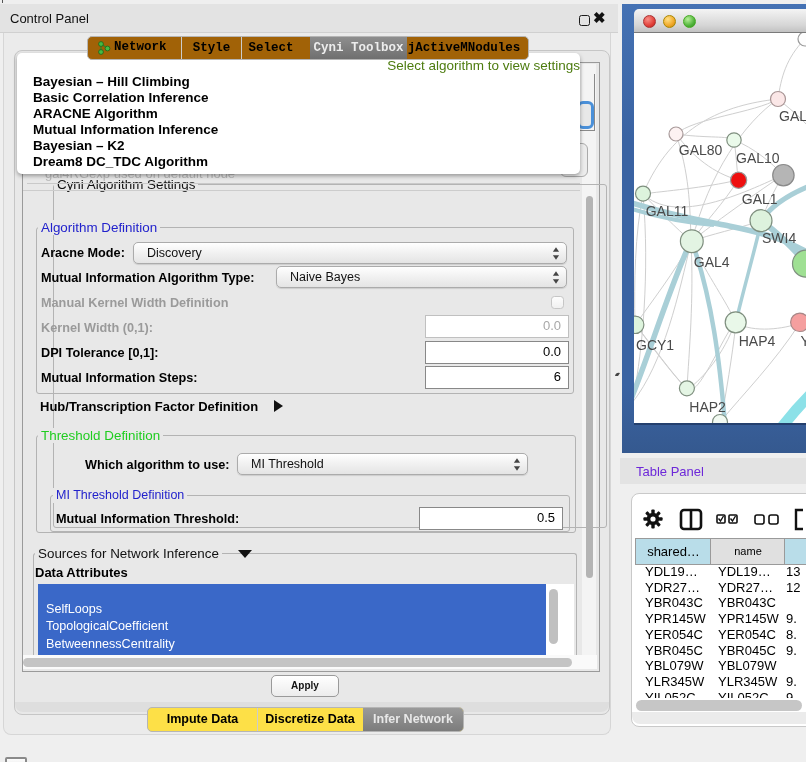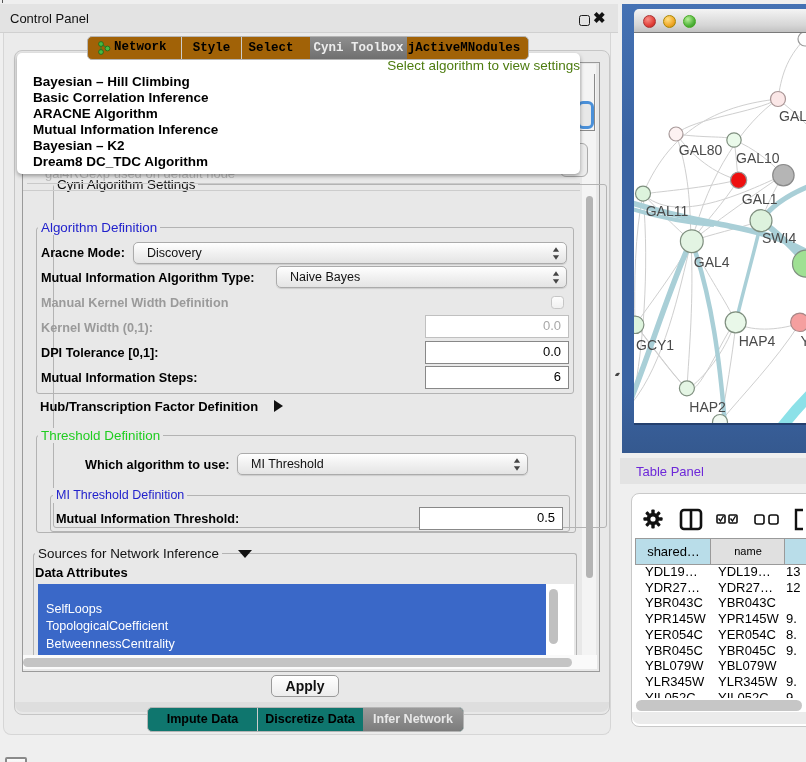--- a/index.html
+++ b/index.html
@@ -103,23 +103,23 @@
 <div class="abs blab" style="left:35px;top:565px;font-size:13px;">Data Attributes</div>
 
 <div class="abs" style="left:38px;top:584px;width:536px;height:71px;background:#fff;"></div>
 <div class="abs" style="left:38px;top:584px;width:508px;height:71px;background:#3a68c8;color:#fff;font-size:12.6px;">
   <div style="padding:17px 0 0 8px;line-height:17.4px;">SelfLoops<br>TopologicalCoefficient<br>BetweennessCentrality<br>gal4RGexp</div>
 </div>
 <div class="abs" style="left:549px;top:589px;width:9px;height:55px;background:#c0c0c0;border-radius:5px;"></div>
 <div class="abs" style="left:23px;top:655px;width:574px;height:14px;background:#fafafa;"></div>
 <div class="abs" style="left:23px;top:658px;width:549px;height:9px;background:#c4c4c4;border-radius:4.5px;"></div>
 
-<div class="abs" style="left:271px;top:675px;width:66px;height:20px;background:linear-gradient(#ffffff,#ececec);border:1px solid #9a9a9a;border-radius:5px;text-align:center;font-size:14px;font-weight:bold;color:#111;line-height:20px;">Apply</div>
-
-<div class="abs" style="left:147px;top:707px;width:315px;height:23px;background:#0f766e;border:1px solid #b5b5b5;border-radius:5px;overflow:hidden;font-size:12.5px;font-weight:bold;">
+<div class="abs" style="left:271px;top:675px;width:66px;height:20px;background:linear-gradient(#ffffff,#ececec);border:1px solid #9a9a9a;border-radius:5px;text-align:center;font-size:10px;font-weight:bold;color:#111;line-height:20px;">Apply</div>
+
+<div class="abs" style="left:147px;top:707px;width:315px;height:23px;background:#fde047;border:1px solid #b5b5b5;border-radius:5px;overflow:hidden;font-size:12.5px;font-weight:bold;">
   <div style="position:absolute;left:0;top:0;width:109px;height:23px;line-height:23px;text-align:center;border-right:1px solid #cccccc;">Impute Data</div>
   <div style="position:absolute;left:110px;top:0;width:104px;height:23px;line-height:23px;text-align:center;">Discretize Data</div>
   <div style="position:absolute;left:215px;top:0;width:100px;height:23px;line-height:23px;text-align:center;background:linear-gradient(#9a9a9a,#7c7c7c);color:#e8e8e8;">Infer Network</div>
 </div>
 
 <div class="abs" style="left:5px;top:757px;width:18px;height:10px;background:linear-gradient(#fdfdfd,#e0e0e0);border:2px solid #8a8a8a;border-radius:2px;"></div>
 
 <div class="abs" style="z-index:30;left:87px;top:36px;width:440px;height:22px;background:#a16207;border:1px solid #b5b5b5;border-radius:5px;overflow:hidden;font-size:12.5px;font-weight:bold;font-family:Liberation Mono, monospace;">
   <div style="position:absolute;left:0;top:0;width:93px;height:22px;border-right:1px solid #cccccc;"></div>
   <div style="position:absolute;left:26px;top:3px;">Network</div>

